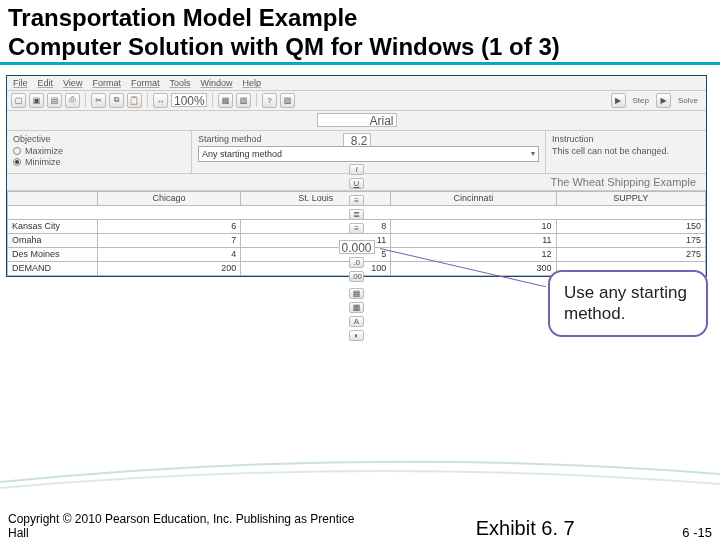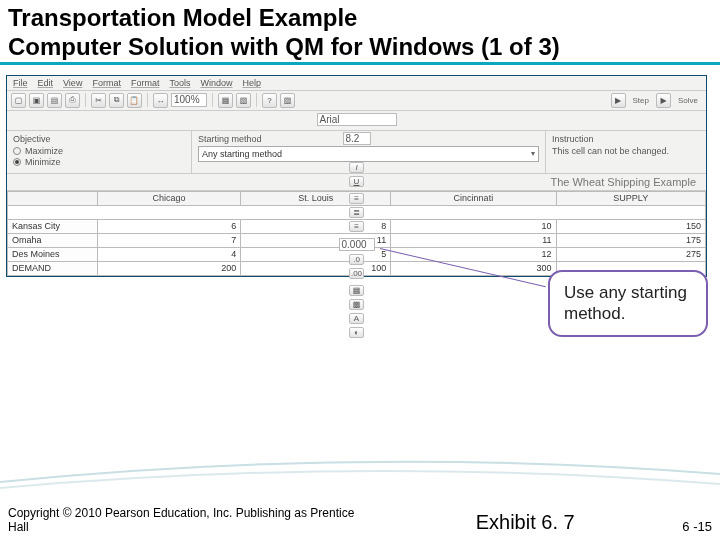--- a/index.html
+++ b/index.html
@@ -56,21 +56,21 @@
     width: 15px; height: 15px;
     border: 1px solid #bbb;
     border-radius: 2px;
     background: linear-gradient(#fff,#e2e2e2);
     display:flex;align-items:center;justify-content:center;
     font-size:8px;color:#555;
   }
   .tb-sep { width:1px; height:14px; background:#ccc; margin:0 2px;}
   .tb-input {
     height:14px; border:1px solid #bbb; background:#fff;
-    font-size:10px; padding:0 2px; color:#555;
+    font-size:12px; padding:0 2px; color:#555;text-align:right;
   }
   .panel-row {
     display:flex;
     border-bottom:1px solid #ccc;
   }
   .panel {
     border-right:1px solid #ccc;
     padding:3px 6px 5px 6px;
     font-size:9px;
     color:#555;
@@ -128,21 +128,21 @@
     top:248px; left:380px;
     transform:rotate(13deg);
     transform-origin:left center;
   }
   .swoosh {
     position:absolute;
     bottom:46px; left:0; width:720px; height:40px;
     pointer-events:none;
   }
   .footer {
-    position:absolute; bottom:6px; left:8px; right:8px;
+    position:absolute; bottom:0; left:8px; right:8px;
     display:flex; justify-content:space-between; align-items:flex-end;
     font-size:11px; color:#000;
   }
   .footer-left { max-width:360px; font-size:12px;}
   .footer-center { font-size:20px; text-align:center; flex:1;}
   .footer-right { font-size:13px;}
 </style>
 </head>
 <body>
 

